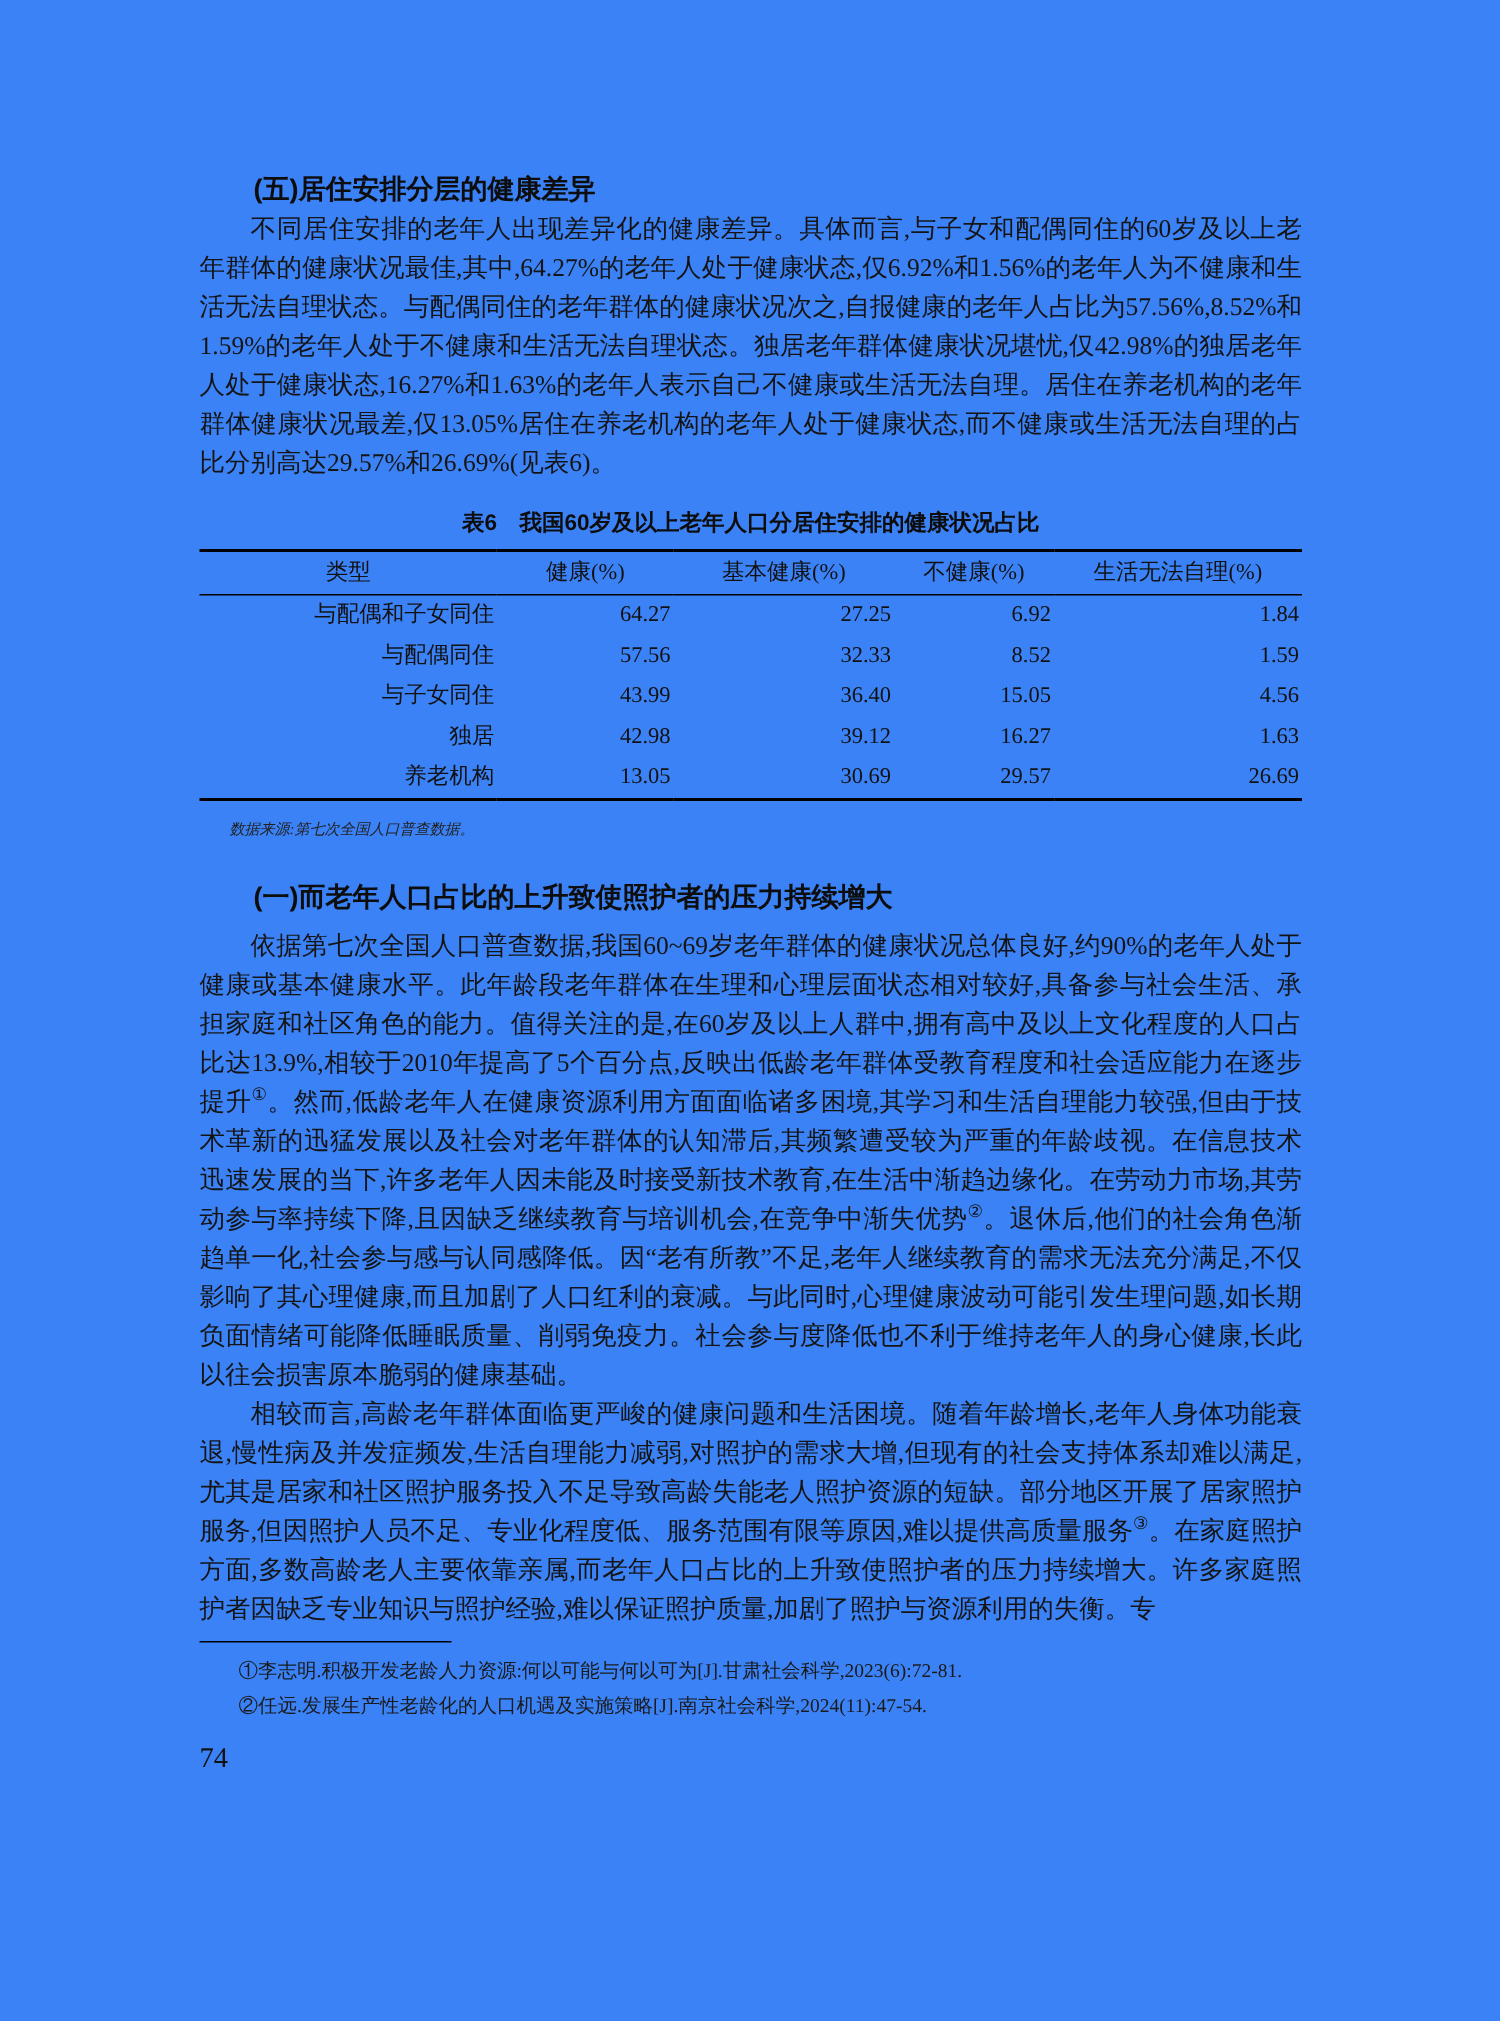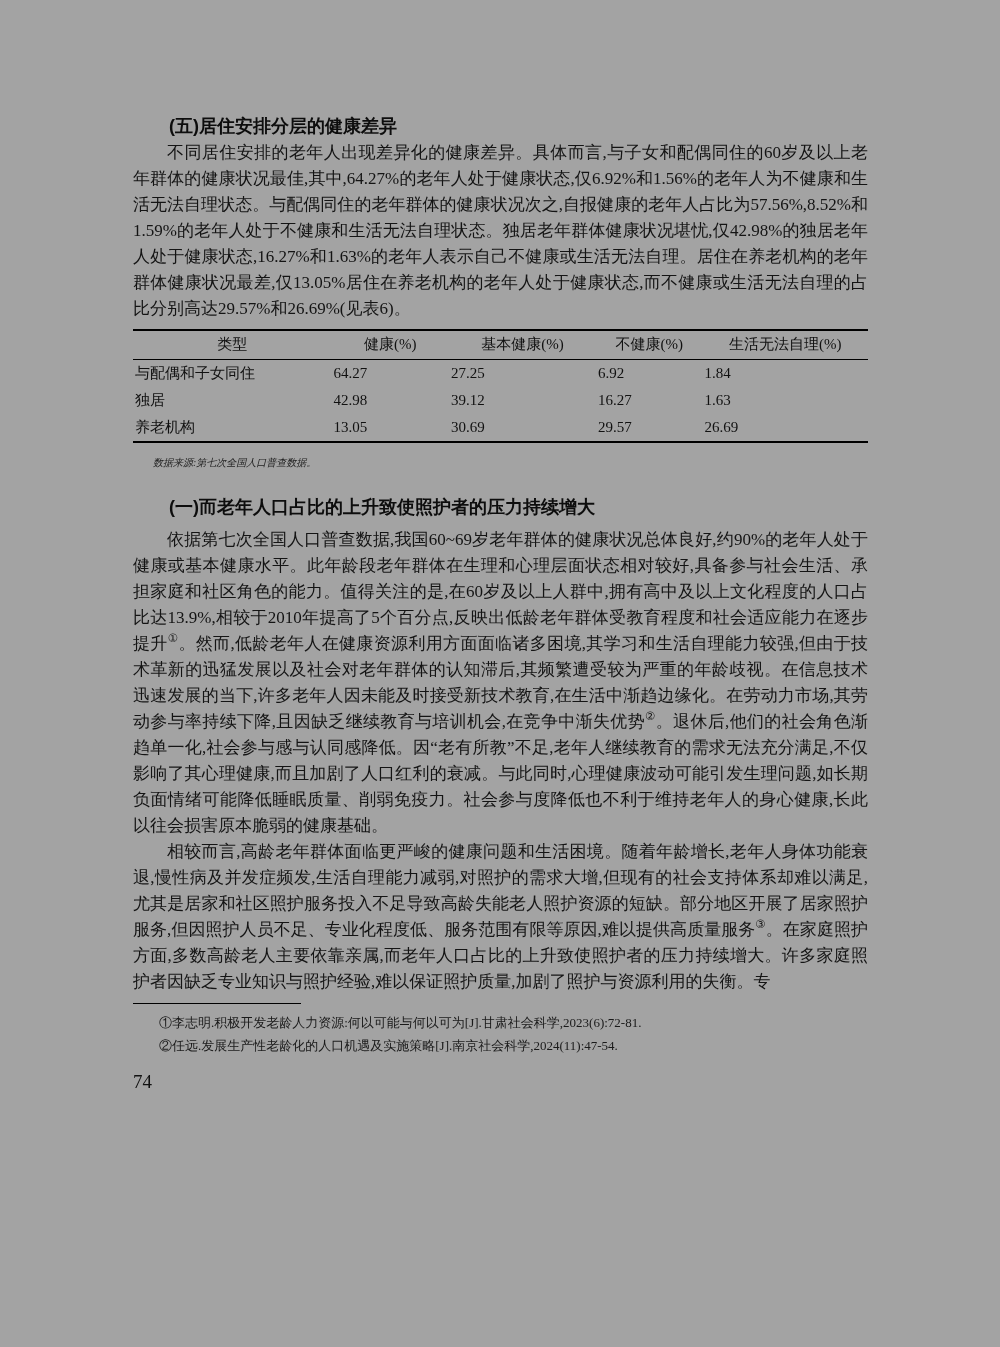--- a/index.html
+++ b/index.html
@@ -2,21 +2,21 @@
 <html><head>
 <meta charset="utf-8">
 <style>
   * { margin: 0; padding: 0; box-sizing: border-box; }
   html, body { background: #ffffff; }
   .page {
     position: relative;
     width: 1000px;
     height: 1347px;
     margin: 0 auto;
-    background: #a3a3a3;
+    background: #3b82f6;
     color: #111111;
     font-family: "Liberation Serif", "DejaVu Serif", serif;
     overflow: hidden;
   }
   .content {
     position: absolute;
     left: 133px;
     top: 112px;
     width: 735px;
   }
@@ -59,21 +59,21 @@
     font-size: 15px;
   }
   table.three-line thead th {
     font-weight: normal;
     text-align: center;
     padding: 4px 2px 5px 2px;
     border-bottom: 1.5px solid #000000;
     margin-top: 32px;
   }
   table.three-line tbody td {
-    text-align: left;
+    text-align: right;
     padding: 2px 2px 3px 2px;
     line-height: 22px;
   }
   .source-note {
     margin-top: 10px;
     font-style: italic;
     font-size: 10px;
     line-height: 20px;
     text-indent: 2em;
     color: #222222;
@@ -109,20 +109,21 @@
 </head>
 <body>
 
 <div class="page">
   <div class="content">
 
     <h3 class="sub-heading">(五)居住安排分层的健康差异</h3>
 
     <p class="para">不同居住安排的老年人出现差异化的健康差异。具体而言,与子女和配偶同住的60岁及以上老年群体的健康状况最佳,其中,64.27%的老年人处于健康状态,仅6.92%和1.56%的老年人为不健康和生活无法自理状态。与配偶同住的老年群体的健康状况次之,自报健康的老年人占比为57.56%,8.52%和1.59%的老年人处于不健康和生活无法自理状态。独居老年群体健康状况堪忧,仅42.98%的独居老年人处于健康状态,16.27%和1.63%的老年人表示自己不健康或生活无法自理。居住在养老机构的老年群体健康状况最差,仅13.05%居住在养老机构的老年人处于健康状态,而不健康或生活无法自理的占比分别高达29.57%和26.69%(见表6)。</p>
 
+    <div class="table-title">表6　我国60岁及以上老年人口分居住安排的健康状况占比</div>
 
     <table class="three-line">
       <colgroup>
         <col style="width:27%">
         <col style="width:16%">
         <col style="width:20%">
         <col style="width:14.5%">
         <col style="width:22.5%">
       </colgroup>
       <thead>
@@ -134,20 +135,34 @@
             <th>生活无法自理(%)</th>
           </tr>
       </thead>
       <tbody id="t-body">
           <tr>
             <td>与配偶和子女同住</td>
             <td>64.27</td>
             <td>27.25</td>
             <td>6.92</td>
             <td>1.84</td>
+          </tr>
+          <tr>
+            <td>与配偶同住</td>
+            <td>57.56</td>
+            <td>32.33</td>
+            <td>8.52</td>
+            <td>1.59</td>
+          </tr>
+          <tr>
+            <td>与子女同住</td>
+            <td>43.99</td>
+            <td>36.40</td>
+            <td>15.05</td>
+            <td>4.56</td>
           </tr>
           <tr>
             <td>独居</td>
             <td>42.98</td>
             <td>39.12</td>
             <td>16.27</td>
             <td>1.63</td>
           </tr>
           <tr>
             <td>养老机构</td>

